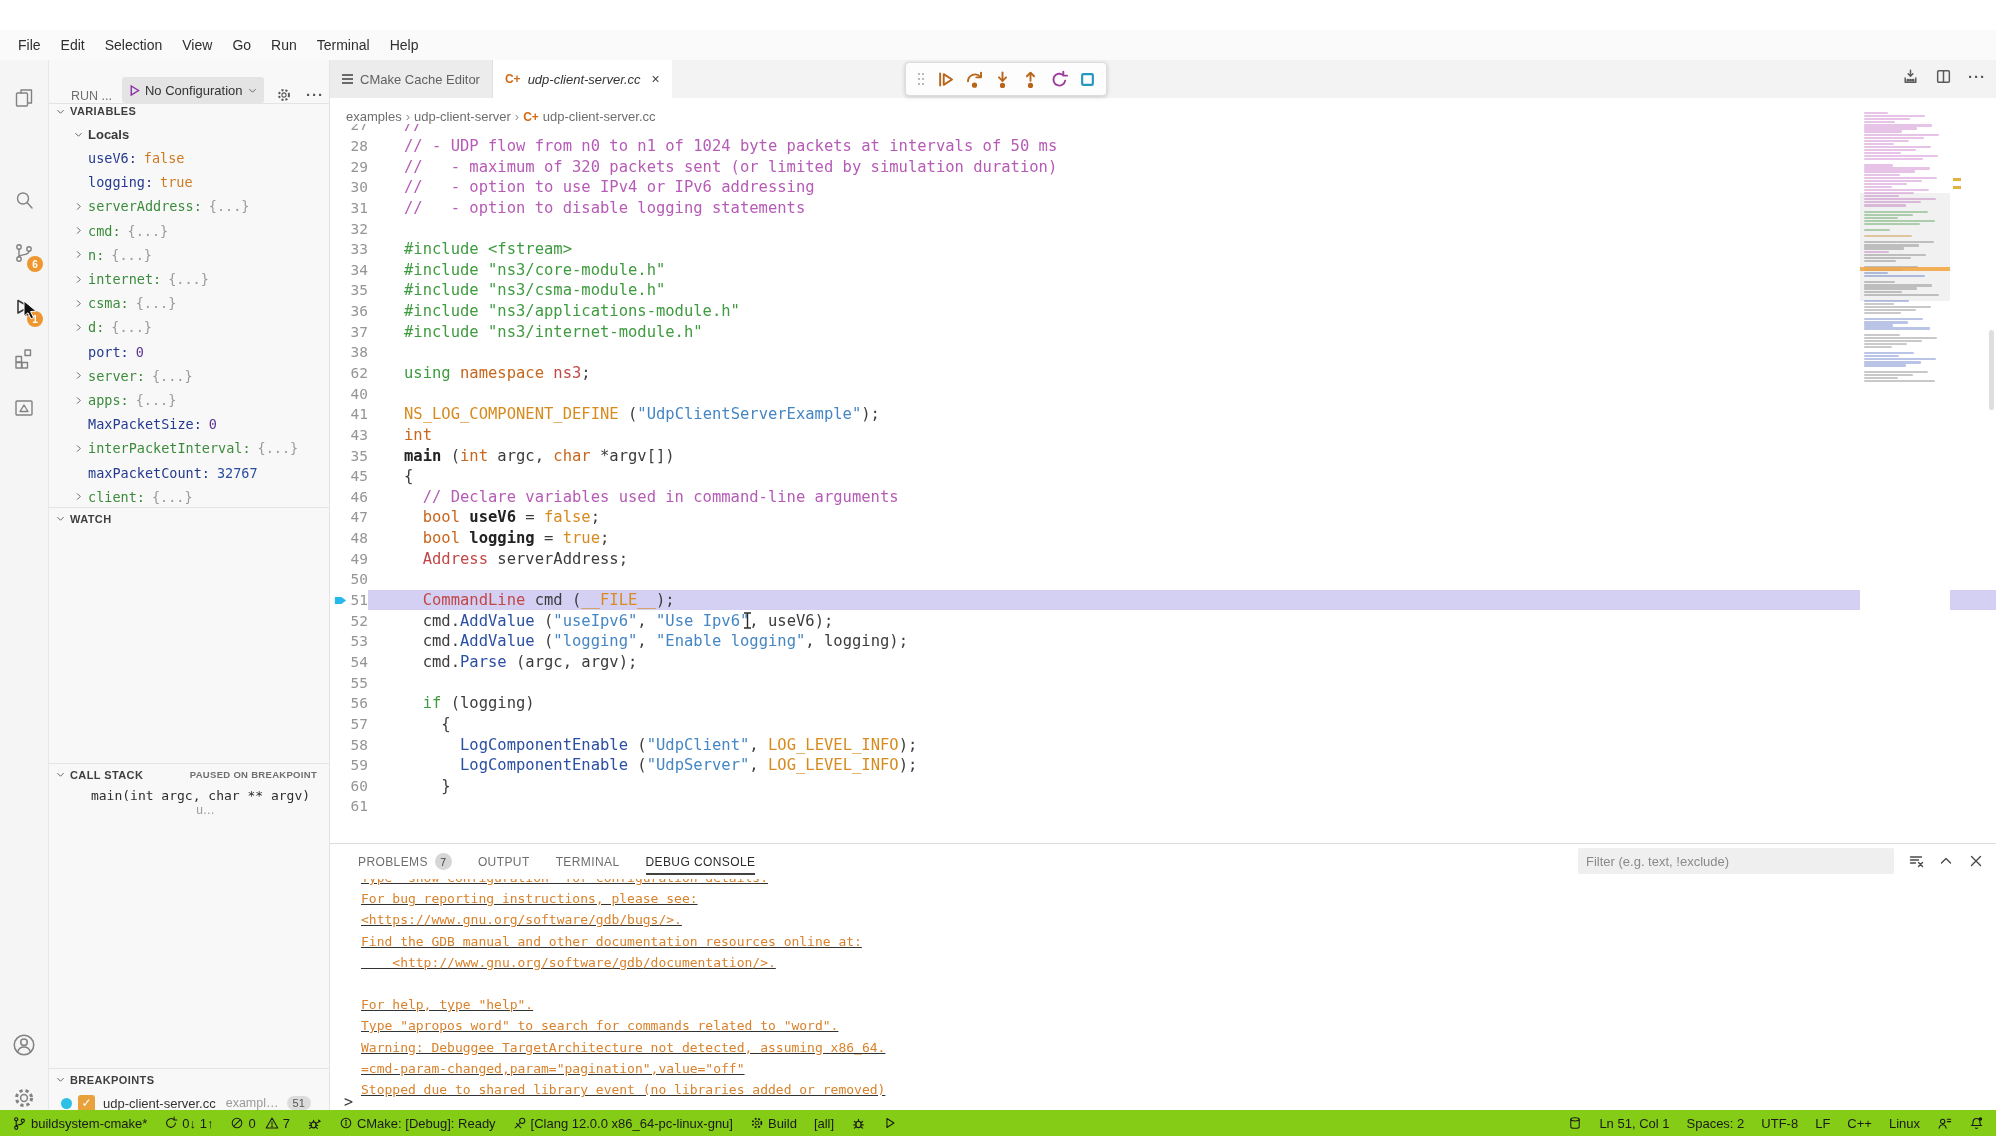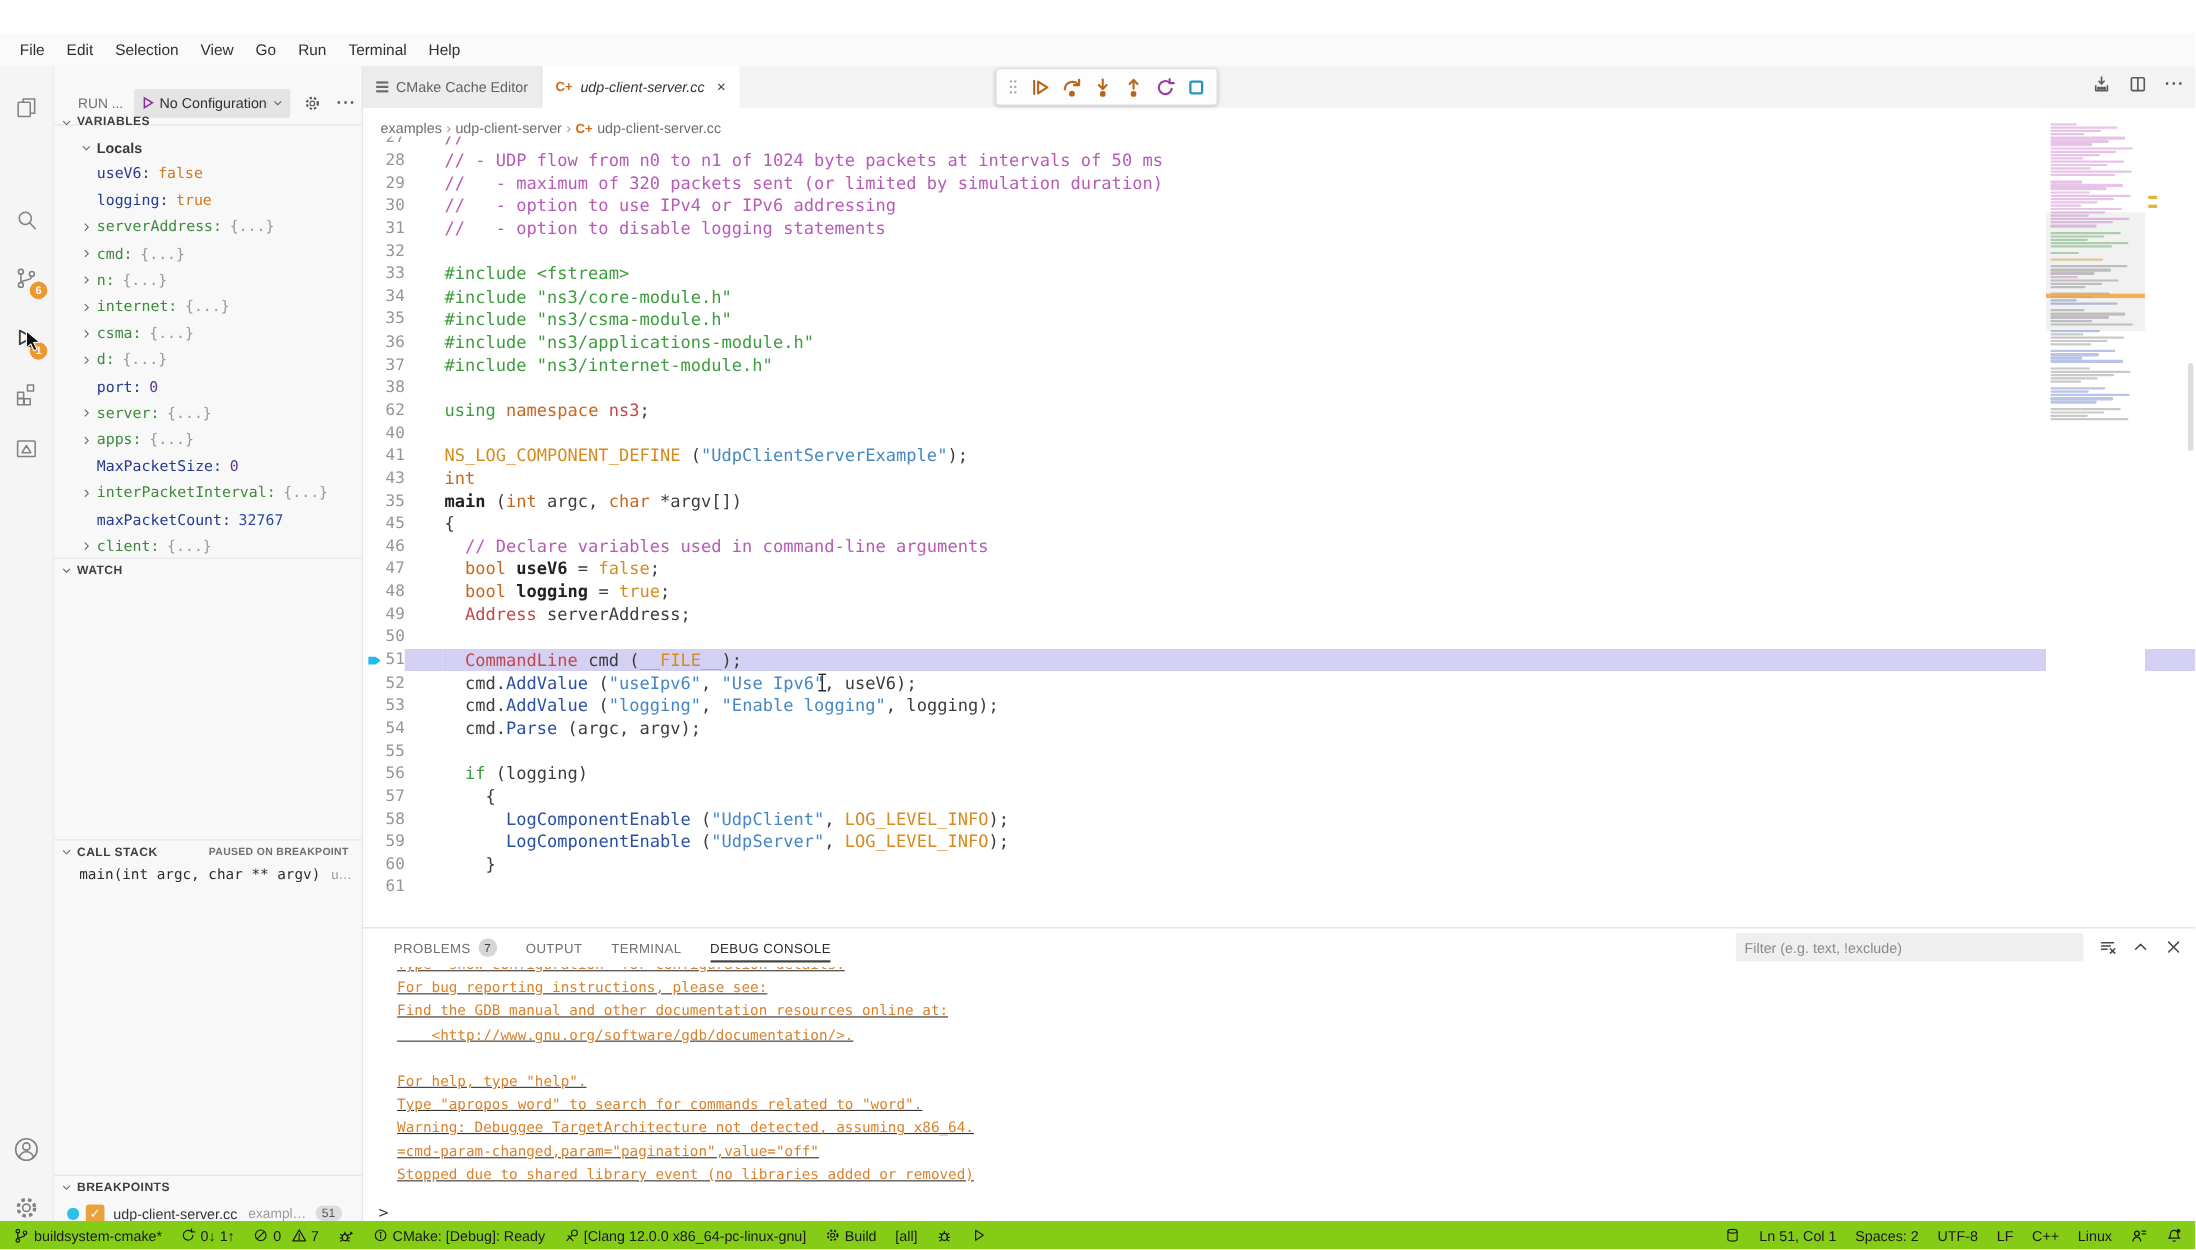--- a/index.html
+++ b/index.html
@@ -27,21 +27,21 @@
   
   #activitybar{position:absolute;left:0;top:60px;width:49px;bottom:26px;background:#f5f5f5;
                border-right:1px solid #e7e7e7;box-sizing:border-box;}
   .act-item{position:absolute;left:0;width:48px;height:48px;display:flex;align-items:center;justify-content:center;}
   .act-badge{position:absolute;right:5px;bottom:5px;min-width:16px;height:16px;border-radius:9px;background:#ee962f;
              color:#fff;font-size:10px;font-weight:bold;display:flex;align-items:center;justify-content:center;padding:0 3px;box-sizing:border-box;}
 
   
   #sidebar{position:absolute;left:49px;top:60px;width:281px;bottom:26px;background:#f8f8f8;
            border-right:1px solid #e3e3e3;box-sizing:border-box;overflow:hidden;}
-  #run-toolbar{position:absolute;left:0;top:14px;width:100%;height:40px;display:flex;align-items:center;
+  #run-toolbar{position:absolute;left:0;top:4px;width:100%;height:40px;display:flex;align-items:flex-end;
                border-bottom:1px solid #e4e4e4;box-sizing:border-box;}
   #run-label{color:#6f6f6f;font-size:12.5px;margin-left:22px;white-space:nowrap;}
   #config-dropdown{margin-left:10px;height:26px;background:#e4e4e4;border-radius:3px;display:flex;align-items:center;
                    padding:0 6px;gap:4px;}
   #config-dropdown .play{color:#8a2da5;}
   #config-label{font-size:13px;color:#333;max-width:98px;overflow:hidden;white-space:nowrap;}
   .sb-ellipsis{color:#555;font-size:15px;font-weight:bold;letter-spacing:1px;margin-left:14px;}
   .section-header{position:absolute;left:0;width:100%;height:22px;display:flex;align-items:center;gap:4px;
                   font-size:11px;font-weight:bold;letter-spacing:.4px;color:#3f3f3f;padding-left:6px;
                   box-sizing:border-box;border-top:1px solid #e4e4e4;}
@@ -49,22 +49,22 @@
   .var-row{position:absolute;left:0;width:100%;height:24px;display:flex;align-items:center;
            font-family:"DejaVu Sans Mono",monospace;font-size:13.5px;}
   .var-indent{width:39px;flex:0 0 auto;display:flex;justify-content:flex-end;padding-right:4px;box-sizing:border-box;}
   .vn-leaf{color:#243a8f;}
   .vn-exp{color:#3c8b3c;}
   .v-bool{color:#cd7a22;margin-left:7px;}
   .v-num{color:#5b3596;margin-left:7px;}
   .v-num2{color:#2a4d9e;margin-left:7px;}
   .v-obj{color:#9a9a9a;margin-left:7px;}
   #callstack-badge{margin-left:auto;margin-right:12px;font-weight:bold;font-size:9.5px;color:#6f6f6f;letter-spacing:.3px;}
-  #frame-row{position:absolute;left:0;width:100%;height:24px;display:flex;padding-left:23px;
-             box-sizing:border-box;font-family:"DejaVu Sans Mono",monospace;font-size:13px;color:#2d2d2d;}
+  #frame-row{position:absolute;left:0;width:100%;height:24px;display:flex;align-items:center;padding-left:23px;
+             box-sizing:border-box;font-family:"DejaVu Sans Mono",monospace;font-size:13px;color:#2d2d2d;flex-direction:column;}
   #frame-suffix{color:#9a9a9a;margin-left:10px;font-family:"Liberation Sans",sans-serif;font-size:12px;}
   #bp-row{position:absolute;left:0;width:100%;height:24px;display:flex;align-items:center;padding-left:12px;box-sizing:border-box;}
   .bp-dot{width:11px;height:11px;border-radius:50%;background:#2bc0e4;flex:0 0 auto;}
   .bp-check{width:17px;height:17px;border-radius:3px;background:#e9a23b;color:#fff;font-size:12px;display:flex;
             align-items:center;justify-content:center;margin-left:6px;flex:0 0 auto;}
   #bp-file{font-size:13px;color:#333;margin-left:8px;white-space:nowrap;}
   #bp-path{font-size:12.5px;color:#9a9a9a;margin-left:10px;white-space:nowrap;}
   #bp-line{margin-left:8px;background:#dcdcdc;color:#555;font-size:11px;border-radius:8px;padding:1px 6px;}
 
   
@@ -817,20 +817,21 @@
         <path d="M3.5 10l4.5-4.5L12.5 10"></path>
         </svg>
       <svg width="16" height="16" viewBox="0 0 16 16" class="ico" style="stroke:#4a4a4a">
         <path d="M3.5 3.5l9 9M12.5 3.5l-9 9"></path>
         </svg>
     </div>
     <div id="console-area">
       <div id="console-scroll">
           <div class="con-row">Type "show configuration" for configuration details.</div>
           <div class="con-row">For bug reporting instructions, please see:</div>
+          <div class="con-row">&lt;https://www.gnu.org/software/gdb/bugs/&gt;.</div>
           <div class="con-row">Find the GDB manual and other documentation resources online at:</div>
           <div class="con-row">    &lt;http://www.gnu.org/software/gdb/documentation/&gt;.</div>
           <div class="con-row"></div>
           <div class="con-row">For help, type "help".</div>
           <div class="con-row">Type "apropos word" to search for commands related to "word".</div>
           <div class="con-row">Warning: Debuggee TargetArchitecture not detected, assuming x86_64.</div>
           <div class="con-row">=cmd-param-changed,param="pagination",value="off"</div>
           <div class="con-row">Stopped due to shared library event (no libraries added or removed)</div>
         </div>
     </div>

